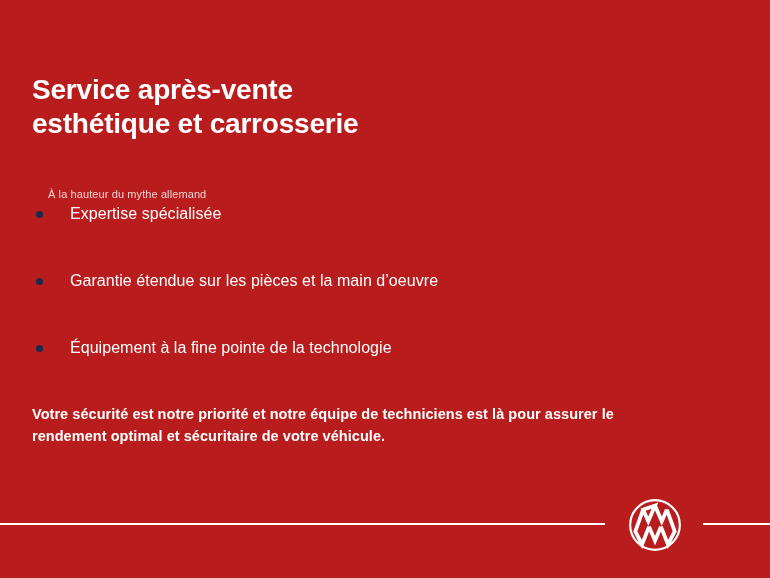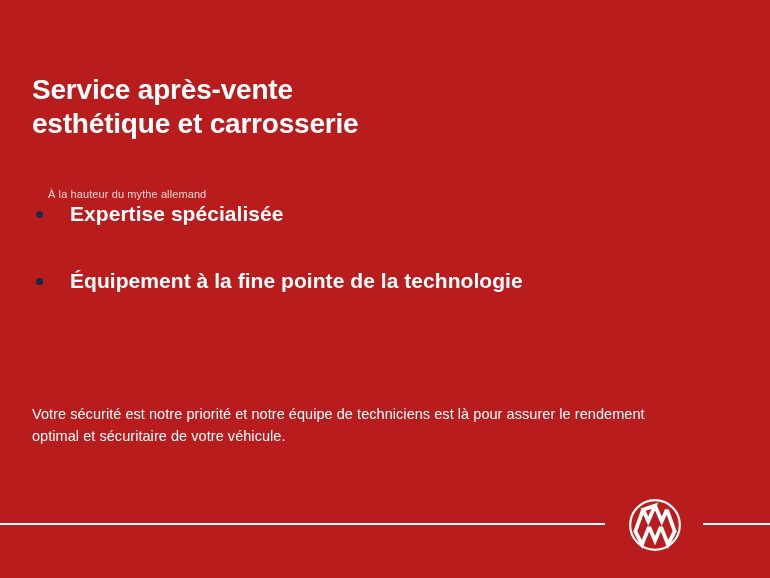--- a/index.html
+++ b/index.html
@@ -55,22 +55,22 @@
     margin: 0;
     padding: 0;
     list-style: none;
     width: 706px;
   }
   .bullet-item {
     position: relative;
     padding-left: 38px;
     margin-bottom: 45px;
     color: #ffffff;
-    font-size: 21px;
-    font-weight: bold;
+    font-size: 16px;
+    font-weight: normal;
     line-height: 22px;
     letter-spacing: 0.05px;
   }
   .bullet-item:last-child {
     margin-bottom: 4px;
   }
   .bullet-dot {
     position: absolute;
     left: 4px;
     top: 8px;
@@ -80,21 +80,21 @@
     background: #1B2A4A;
   }
   .paragraph {
     position: absolute;
     top: 403px;
     left: 0;
     margin: 0;
     width: 650px;
     color: #ffffff;
     font-size: 14.5px;
-    font-weight: normal;
+    font-weight: bold;
     line-height: 22px;
     letter-spacing: 0.05px;
   }
   .footer {
     position: absolute;
     left: 0;
     top: 498px;
     width: 770px;
     height: 56px;
   }
@@ -137,20 +137,21 @@
 
     <p class="subtitle">À la hauteur du mythe allemand</p>
 
     <ul class="bullets">
       <li class="bullet-item">
         <span class="bullet-dot"></span>
         <span>Expertise spécialisée</span>
       </li>
       <li class="bullet-item">
         <span class="bullet-dot"></span>
+        <span>Garantie étendue sur les pièces et la main d’oeuvre</span>
       </li>
       <li class="bullet-item">
         <span class="bullet-dot"></span>
         <span>Équipement à la fine pointe de la technologie</span>
       </li>
     </ul>
 
     <p class="paragraph">Votre sécurité est notre priorité et notre équipe de techniciens est là pour assurer le rendement optimal et sécuritaire de votre véhicule.</p>
 
   </div>

